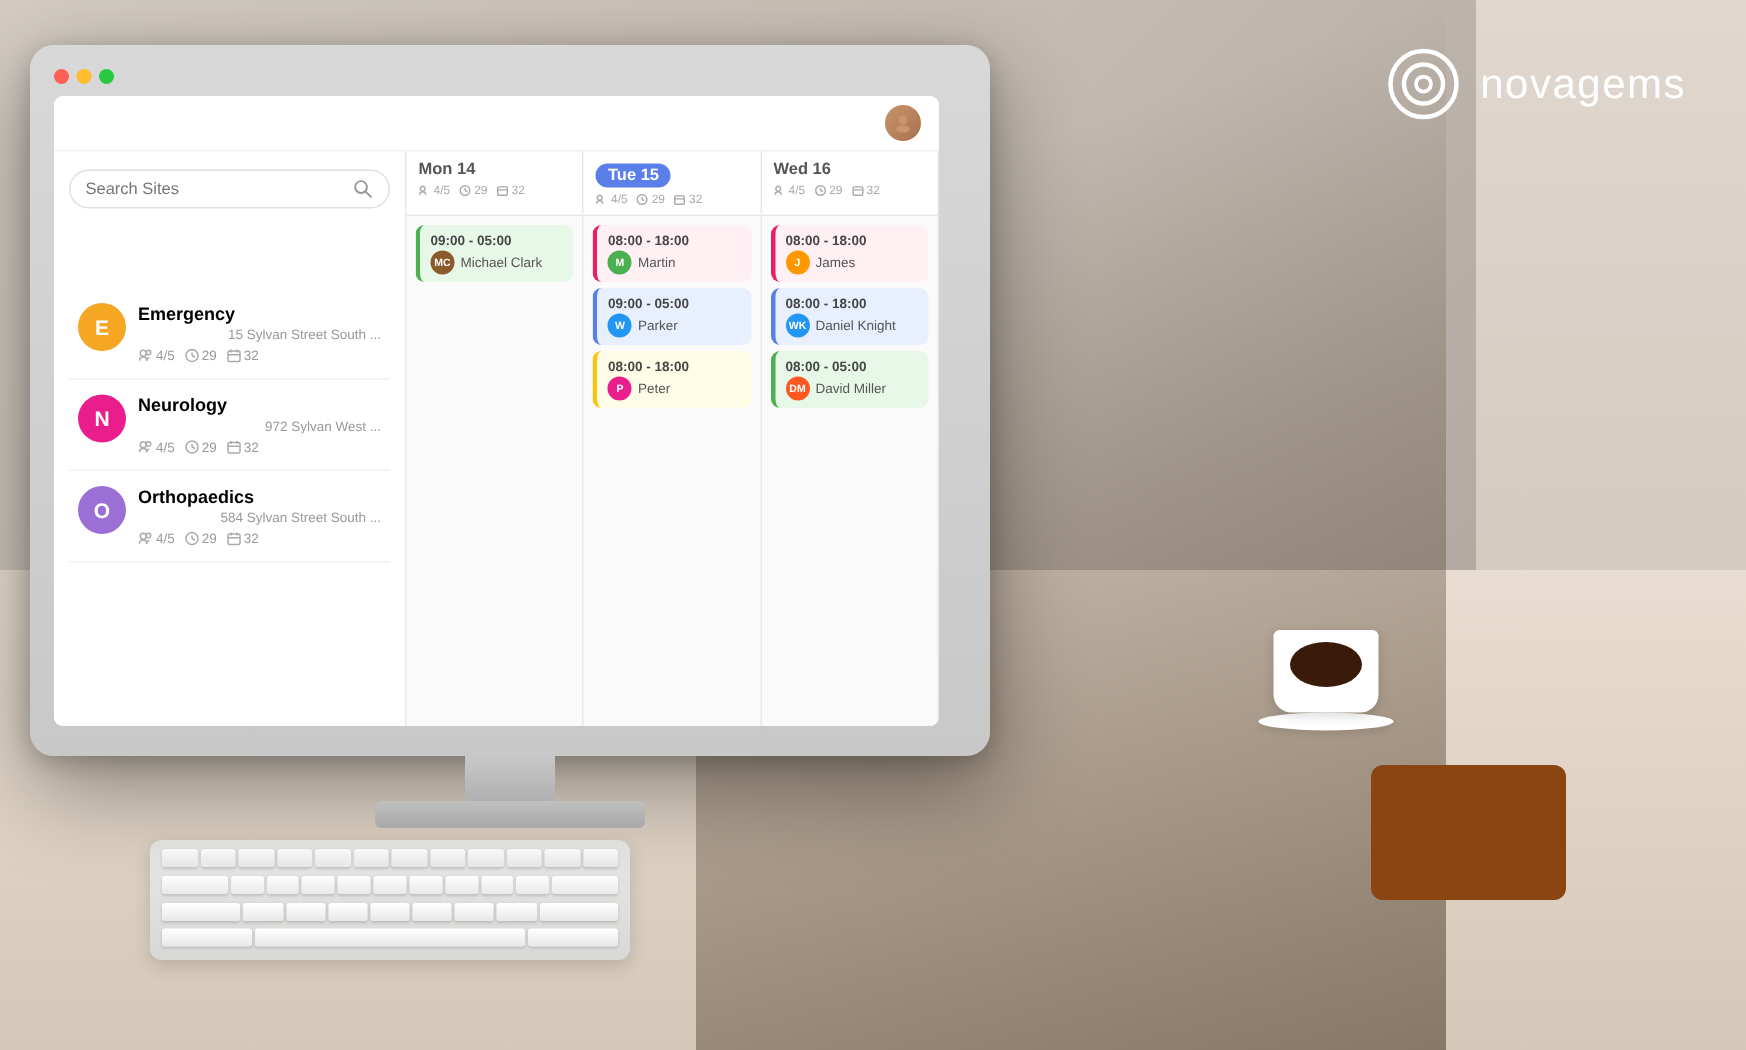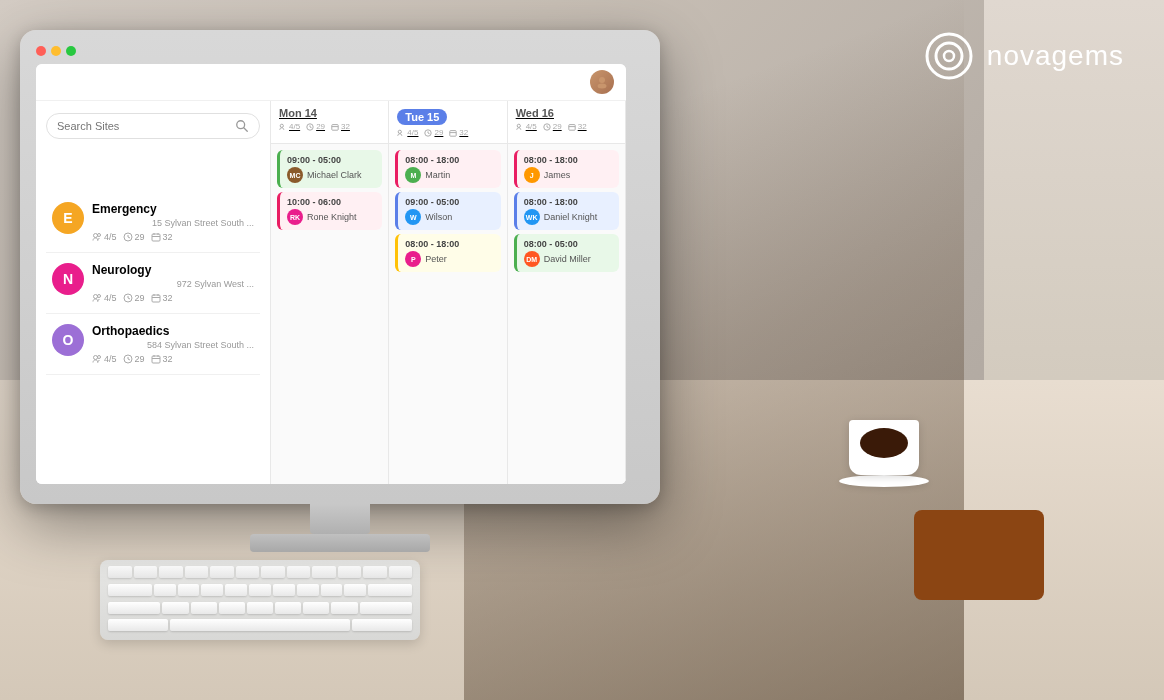--- a/index.html
+++ b/index.html
@@ -292,21 +292,20 @@
     .day-headers {
       display: grid;
       grid-template-columns: 1fr 1fr 1fr;
       background: white;
       border-bottom: 1px solid #e8e8e8;
     }
 
     .day-col-header {
       padding: 6px 8px;
       border-right: 1px solid #e8e8e8;
-      text-decoration: underline;
     }
 
     .day-label {
       font-size: 11px;
       font-weight: 600;
       color: #555;
       margin-bottom: 3px;
     }
 
     .day-label.active {
@@ -754,41 +753,34 @@
 
           <div class="schedule-grid" id="schedule-grid">
               <div class="day-column">
                 <div class="shift-card green">
       <div class="shift-time">09:00 - 05:00</div>
       <div class="shift-person">
         <div class="person-avatar" style="background:#8B5A2B">MC</div>
         <span class="person-name">Michael Clark</span>
       </div>
     </div>
-                <div class="shift-card pink">
-      <div class="shift-time">10:00 - 06:00</div>
-      <div class="shift-person">
-        <div class="person-avatar" style="background:#e91e8c">RK</div>
-        <span class="person-name">Rone Knight</span>
-      </div>
-    </div>
               </div>
               <div class="day-column">
                 <div class="shift-card pink">
       <div class="shift-time">08:00 - 18:00</div>
       <div class="shift-person">
         <div class="person-avatar" style="background:#4caf50">M</div>
         <span class="person-name">Martin</span>
       </div>
     </div>
                 <div class="shift-card blue">
       <div class="shift-time">09:00 - 05:00</div>
       <div class="shift-person">
         <div class="person-avatar" style="background:#2196f3">W</div>
-        <span class="person-name">Wilson</span>
+        <span class="person-name">Parker</span>
       </div>
     </div>
                 <div class="shift-card yellow">
       <div class="shift-time">08:00 - 18:00</div>
       <div class="shift-person">
         <div class="person-avatar" style="background:#e91e8c">P</div>
         <span class="person-name">Peter</span>
       </div>
     </div>
               </div>

